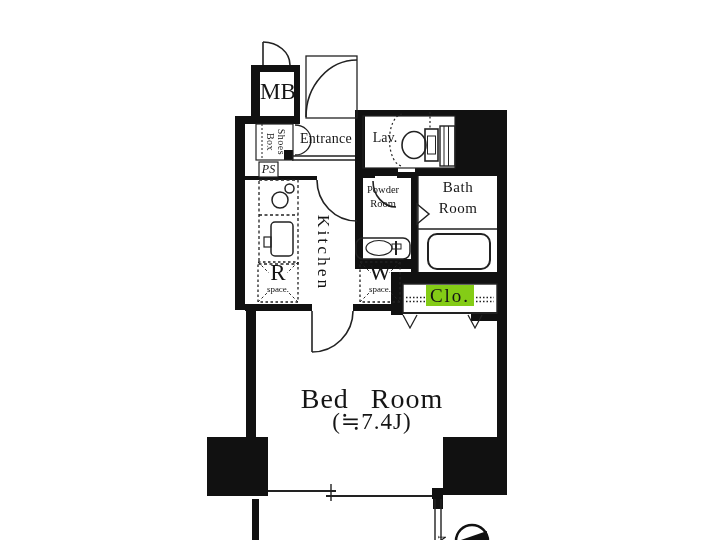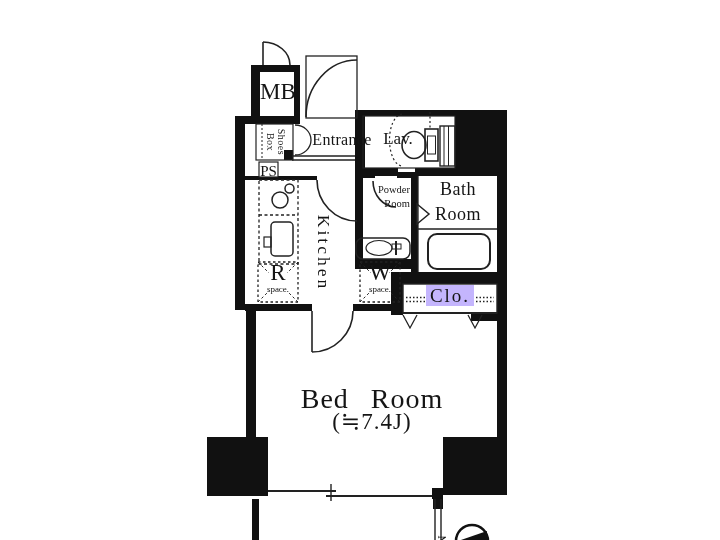--- a/index.html
+++ b/index.html
@@ -5,33 +5,33 @@
   html,body{margin:0;padding:0;background:#ffffff;}
   .plan{
     position:relative;width:720px;height:540px;background:var(--bg,#fff);
     font-family:"Liberation Serif","DejaVu Serif",serif;color:#111;overflow:hidden;margin-top:32px;
   }
   .plan svg{position:absolute;left:0;top:0;}
   .label{position:absolute;text-align:center;line-height:1.1;color:#151515;}
   .lbl-mb{left:260px;top:47px;width:34px;font-size:23px;}
   .lbl-shoes{left:252px;top:97px;width:44px;height:26px;font-size:10px;line-height:1.12;
              transform:rotate(90deg);letter-spacing:.5px;}
-  .lbl-ps{left:259px;top:131px;width:19px;font-size:15px;}
-  .lbl-entrance{left:294px;top:99px;width:64px;font-size:16px;letter-spacing:.3px;padding-left:16px;}
-  .lbl-lav{left:376px;top:98px;width:44px;font-size:17px;}
-  .lbl-bath{left:419px;top:145px;width:78px;font-size:18px;line-height:1.4;letter-spacing:.5px;}
-  .lbl-powder{left:356px;top:151px;width:54px;font-size:10.5px;line-height:1.3;text-align:right;}
+  .lbl-ps{left:259px;top:131px;width:19px;font-size:12px;font-style:italic;}
+  .lbl-entrance{left:294px;top:99px;width:64px;font-size:14px;letter-spacing:.3px;}
+  .lbl-lav{left:363px;top:98px;width:44px;font-size:14px;}
+  .lbl-bath{left:419px;top:145px;width:78px;font-size:15px;line-height:1.4;letter-spacing:.5px;}
+  .lbl-powder{left:356px;top:151px;width:54px;font-size:10.5px;line-height:1.3;}
   .lbl-kitchen{left:241px;top:209px;width:160px;height:24px;font-size:17.5px;
                letter-spacing:3px;transform:rotate(90deg);}
   .lbl-r{left:258px;top:228px;width:40px;font-size:23px;}
   .lbl-rsub{left:256px;top:253px;width:44px;font-size:9px;}
   .lbl-w{left:360px;top:228px;width:40px;font-size:23px;}
   .lbl-wsub{left:358px;top:253px;width:44px;font-size:9px;}
   .lbl-clo{left:408px;top:254px;width:84px;font-size:19px;letter-spacing:2px;}
-  .lbl-clo span{background:#c4b5fd;padding:0 4px;}
+  .lbl-clo span{background:#84cc16;padding:0 4px;}
   .lbl-bedname{left:272px;top:352px;width:200px;font-size:28px;letter-spacing:1px;word-spacing:14px;}
   .lbl-bedsize{left:272px;top:377px;width:200px;font-size:23px;letter-spacing:1px;text-align:center;}
   .lbl-balcony{left:264px;top:484px;width:160px;font-size:26px;letter-spacing:1px;}
   .lbl-north{left:434px;top:501px;width:16px;font-size:13px;transform:rotate(-90deg);}
 </style>
 </head>
 <body>
 
 <div class="plan">
 

